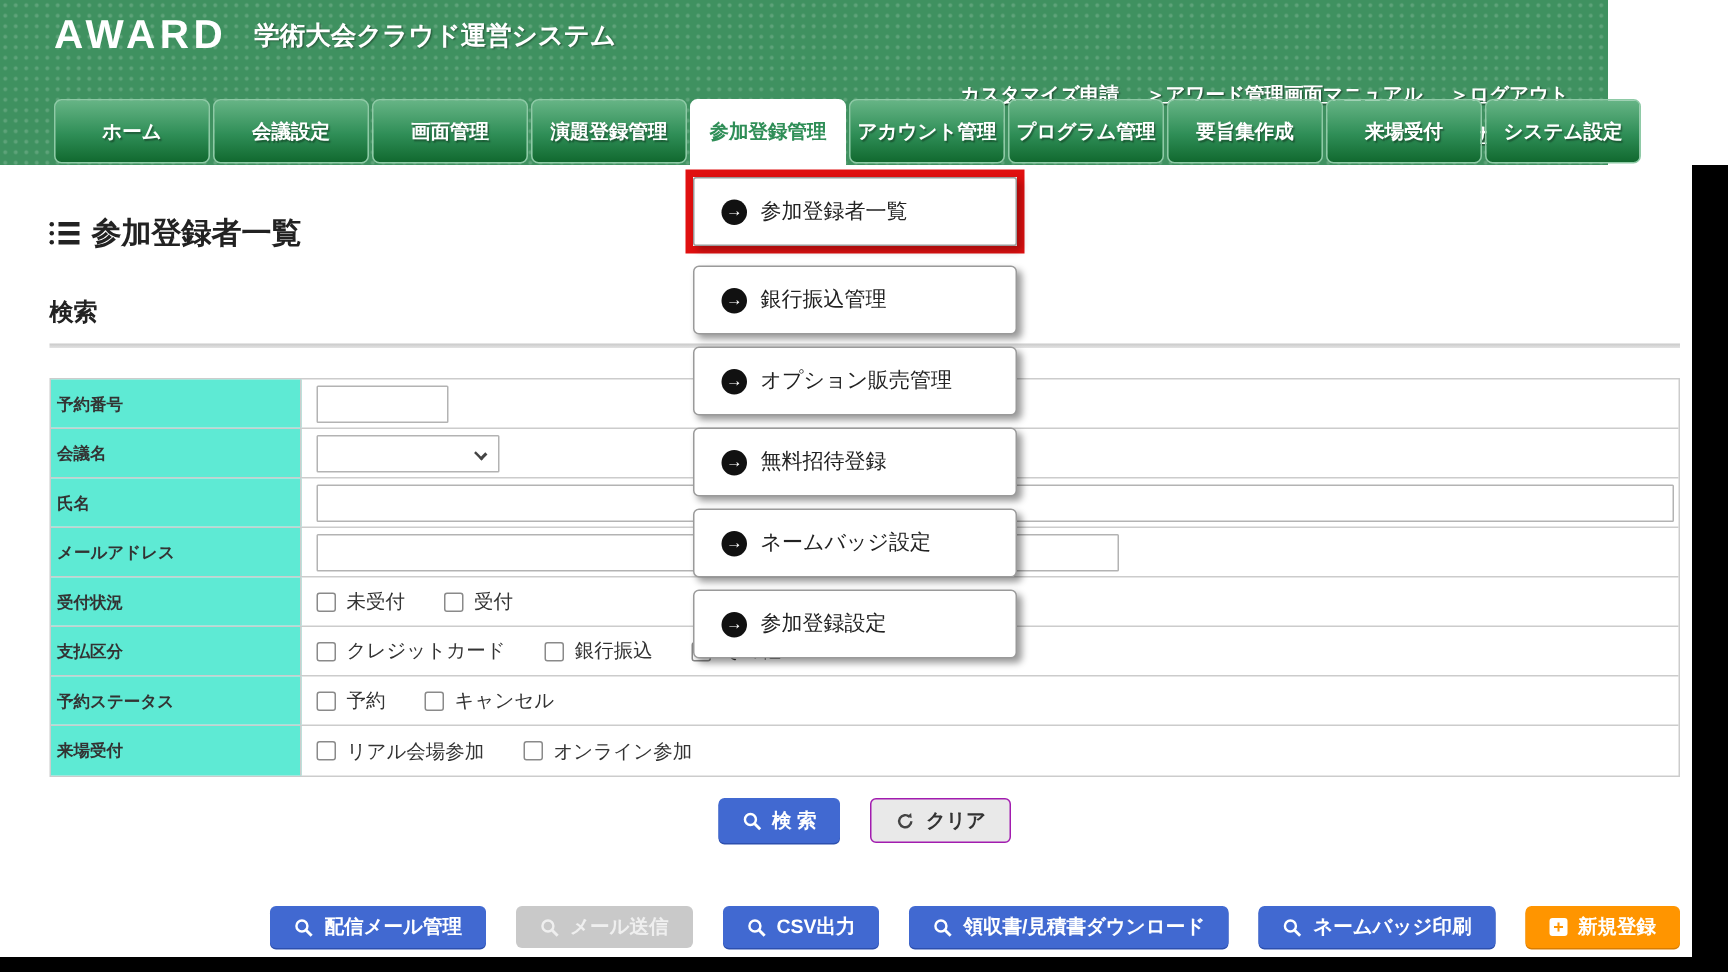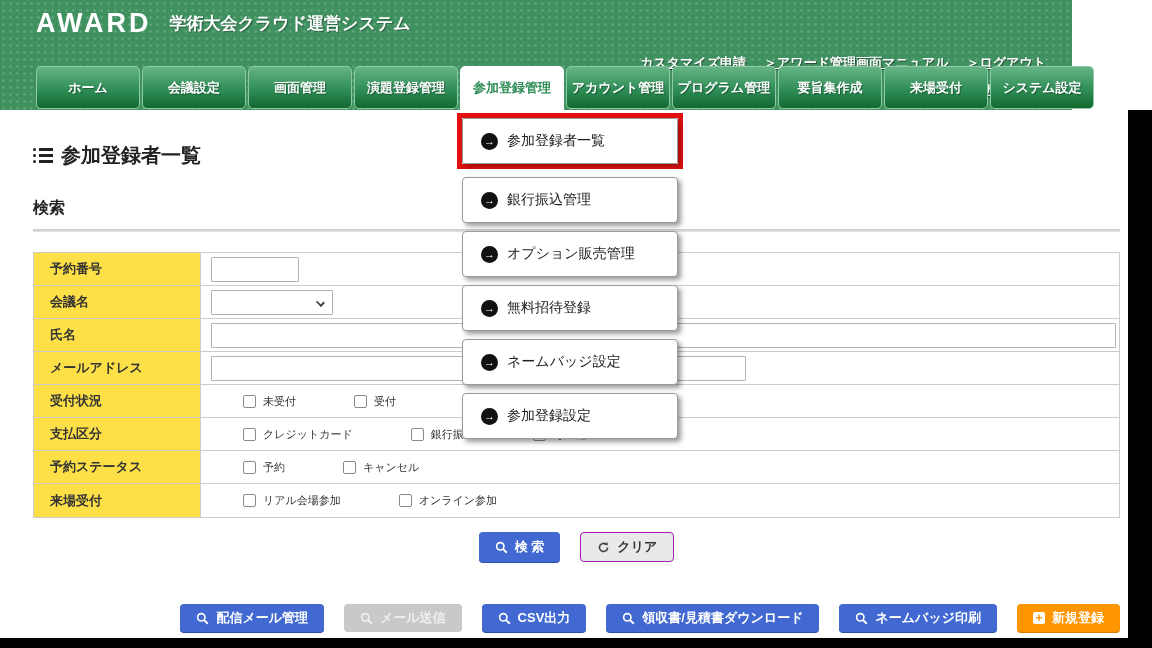--- a/index.html
+++ b/index.html
@@ -44,33 +44,33 @@
   .list-icon .bar { width:14px; height:3px; background:#222; }
 
   .search-heading { position:absolute; top:198px; left:33px; font-size:16px; font-weight:bold; color:#222; }
   .divider { position:absolute; top:229px; left:33px; width:1087px; height:3px;
     background:linear-gradient(to bottom,#c9c9c9,#e3e3e3); }
 
   
   .ftable { position:absolute; top:252px; left:33px; width:1087px; border:1px solid #ccc; background:#fff; }
   .frow { display:flex; height:33px; border-bottom:1px solid #ccc; }
   .frow:last-child { border-bottom:none; }
-  .flabel { width:167px; background:#fde047; border-right:1px solid #ccc;
-    display:flex; align-items:center; padding-left:16px;
-    font-size:13px; font-weight:bold; color:#333; }
+  .flabel { width:167px; background:#5eead4; border-right:1px solid #ccc;
+    display:flex; align-items:center; padding-left:4px;
+    font-size:11px; font-weight:bold; color:#333; }
   .fvalue { flex:1; display:flex; align-items:center; padding-left:10px; gap:26px; }
   .tinput { height:25px; border:1px solid #b3b3b3; background:#fff; border-radius:1px; padding:0 5px; font-size:13px; }
   .w-small { width:88px; }
   .w-name  { width:905px; }
   .w-mail  { width:535px; }
   .fselect { width:122px; height:25px; border:1px solid #b3b3b3; background:#fff; border-radius:1px;
     position:relative; display:flex; align-items:center; cursor:pointer; }
   .fselect .chev { position:absolute; right:8px; top:8px; width:7px; height:7px;
     border-right:2px solid #444; border-bottom:2px solid #444; transform:rotate(45deg) scale(1,.8); }
-  .cb { display:flex; align-items:center; gap:7px; font-size:11px; color:#333; cursor:pointer;margin-left:32px; }
+  .cb { display:flex; align-items:center; gap:7px; font-size:13px; color:#333; cursor:pointer; }
   .cbbox { width:13px; height:13px; border:1px solid #8a8a8a; border-radius:2px; background:#fff; }
 
   
   .actions { position:absolute; top:532px; left:33px; width:1087px;
     display:flex; justify-content:center; gap:20px; }
   .btn { height:30px; display:inline-flex; align-items:center; gap:7px; padding:12px 16px;
     border-radius:4px; font-size:13px; font-weight:bold; cursor:pointer; border:none; white-space:nowrap; }
   .btn-blue { background:#4169d1; color:#fff; box-shadow:0 1px 0 #2c4fae; }
   .btn-gray { background:#e9e9e9; color:#333; border:1px solid #a21caf; }
   .btn-disabled { background:#c9c9c9; color:#efefef; cursor:default; }

